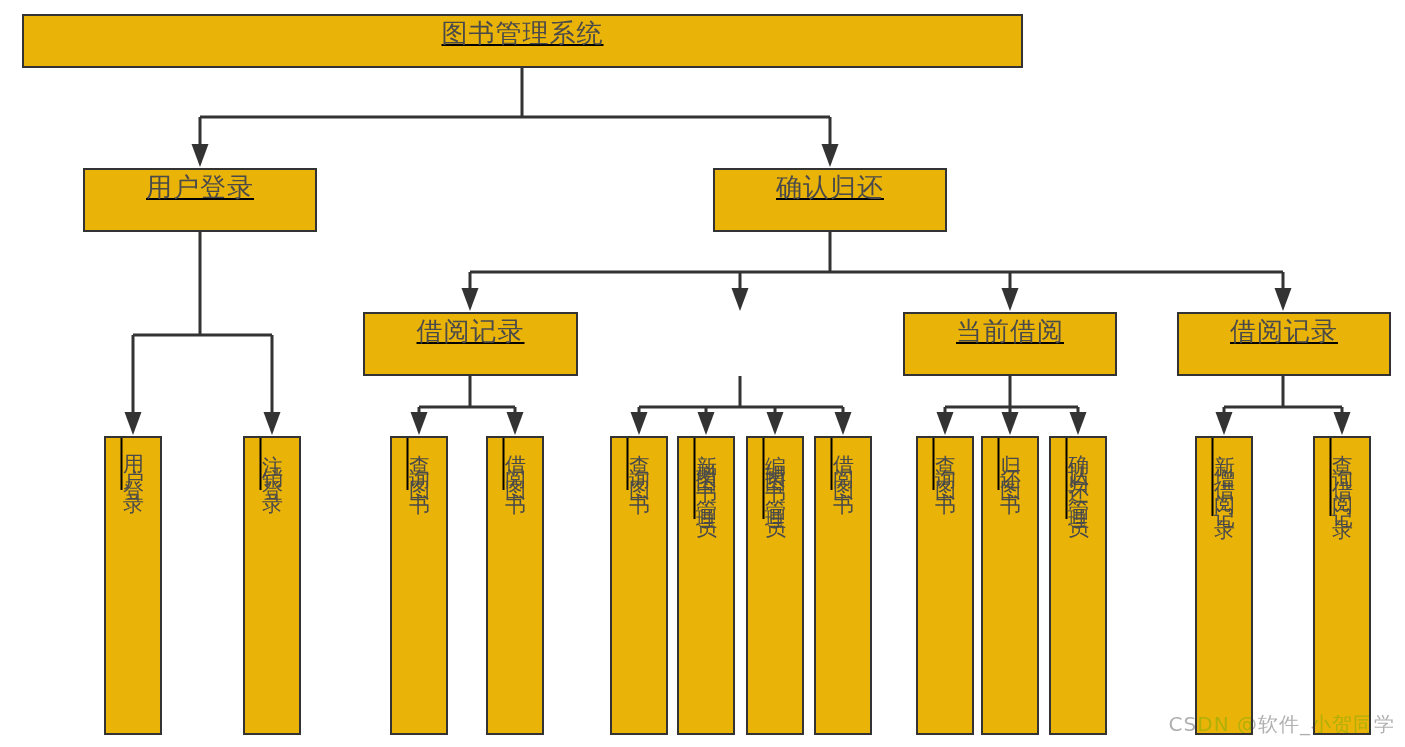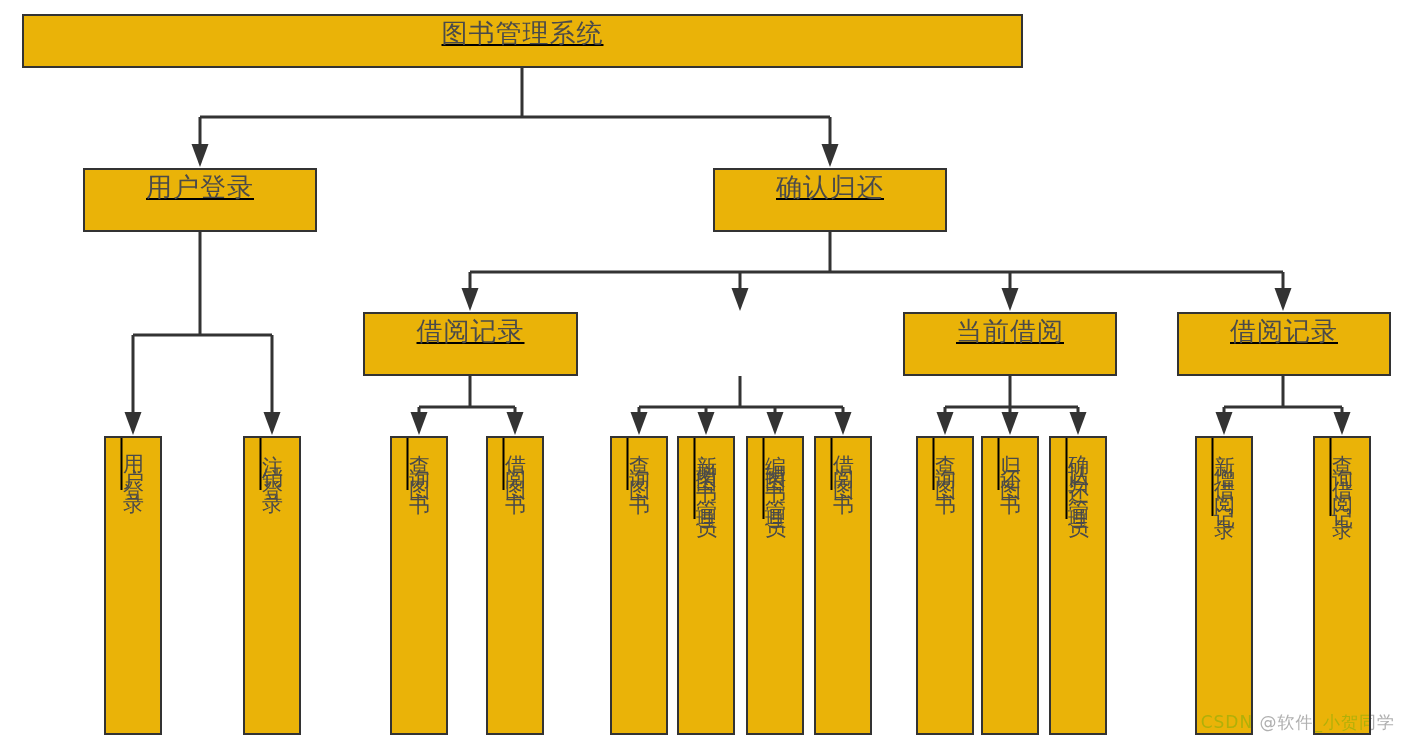--- a/index.html
+++ b/index.html
@@ -26,21 +26,21 @@
     letter-spacing:1px;white-space:nowrap;
   }
   .box.v span{
     writing-mode:vertical-rl;text-orientation:mixed;
     font-size:21px;line-height:1;color:var(--text,#4a4a4a);
     letter-spacing:13px;
   }
   .box.v span.long{letter-spacing:9px;}
   .watermark{
     position:absolute;top:711px;right:10px;z-index:5;
-    font-size:17px;letter-spacing:1px;
+    font-size:20px;letter-spacing:1px;
     color:var(--wm,#b0b0b0);
     mix-blend-mode:darken;
     white-space:nowrap;
   }
 </style>
 </head>
 <body>
 
 <div class="canvas">
 

